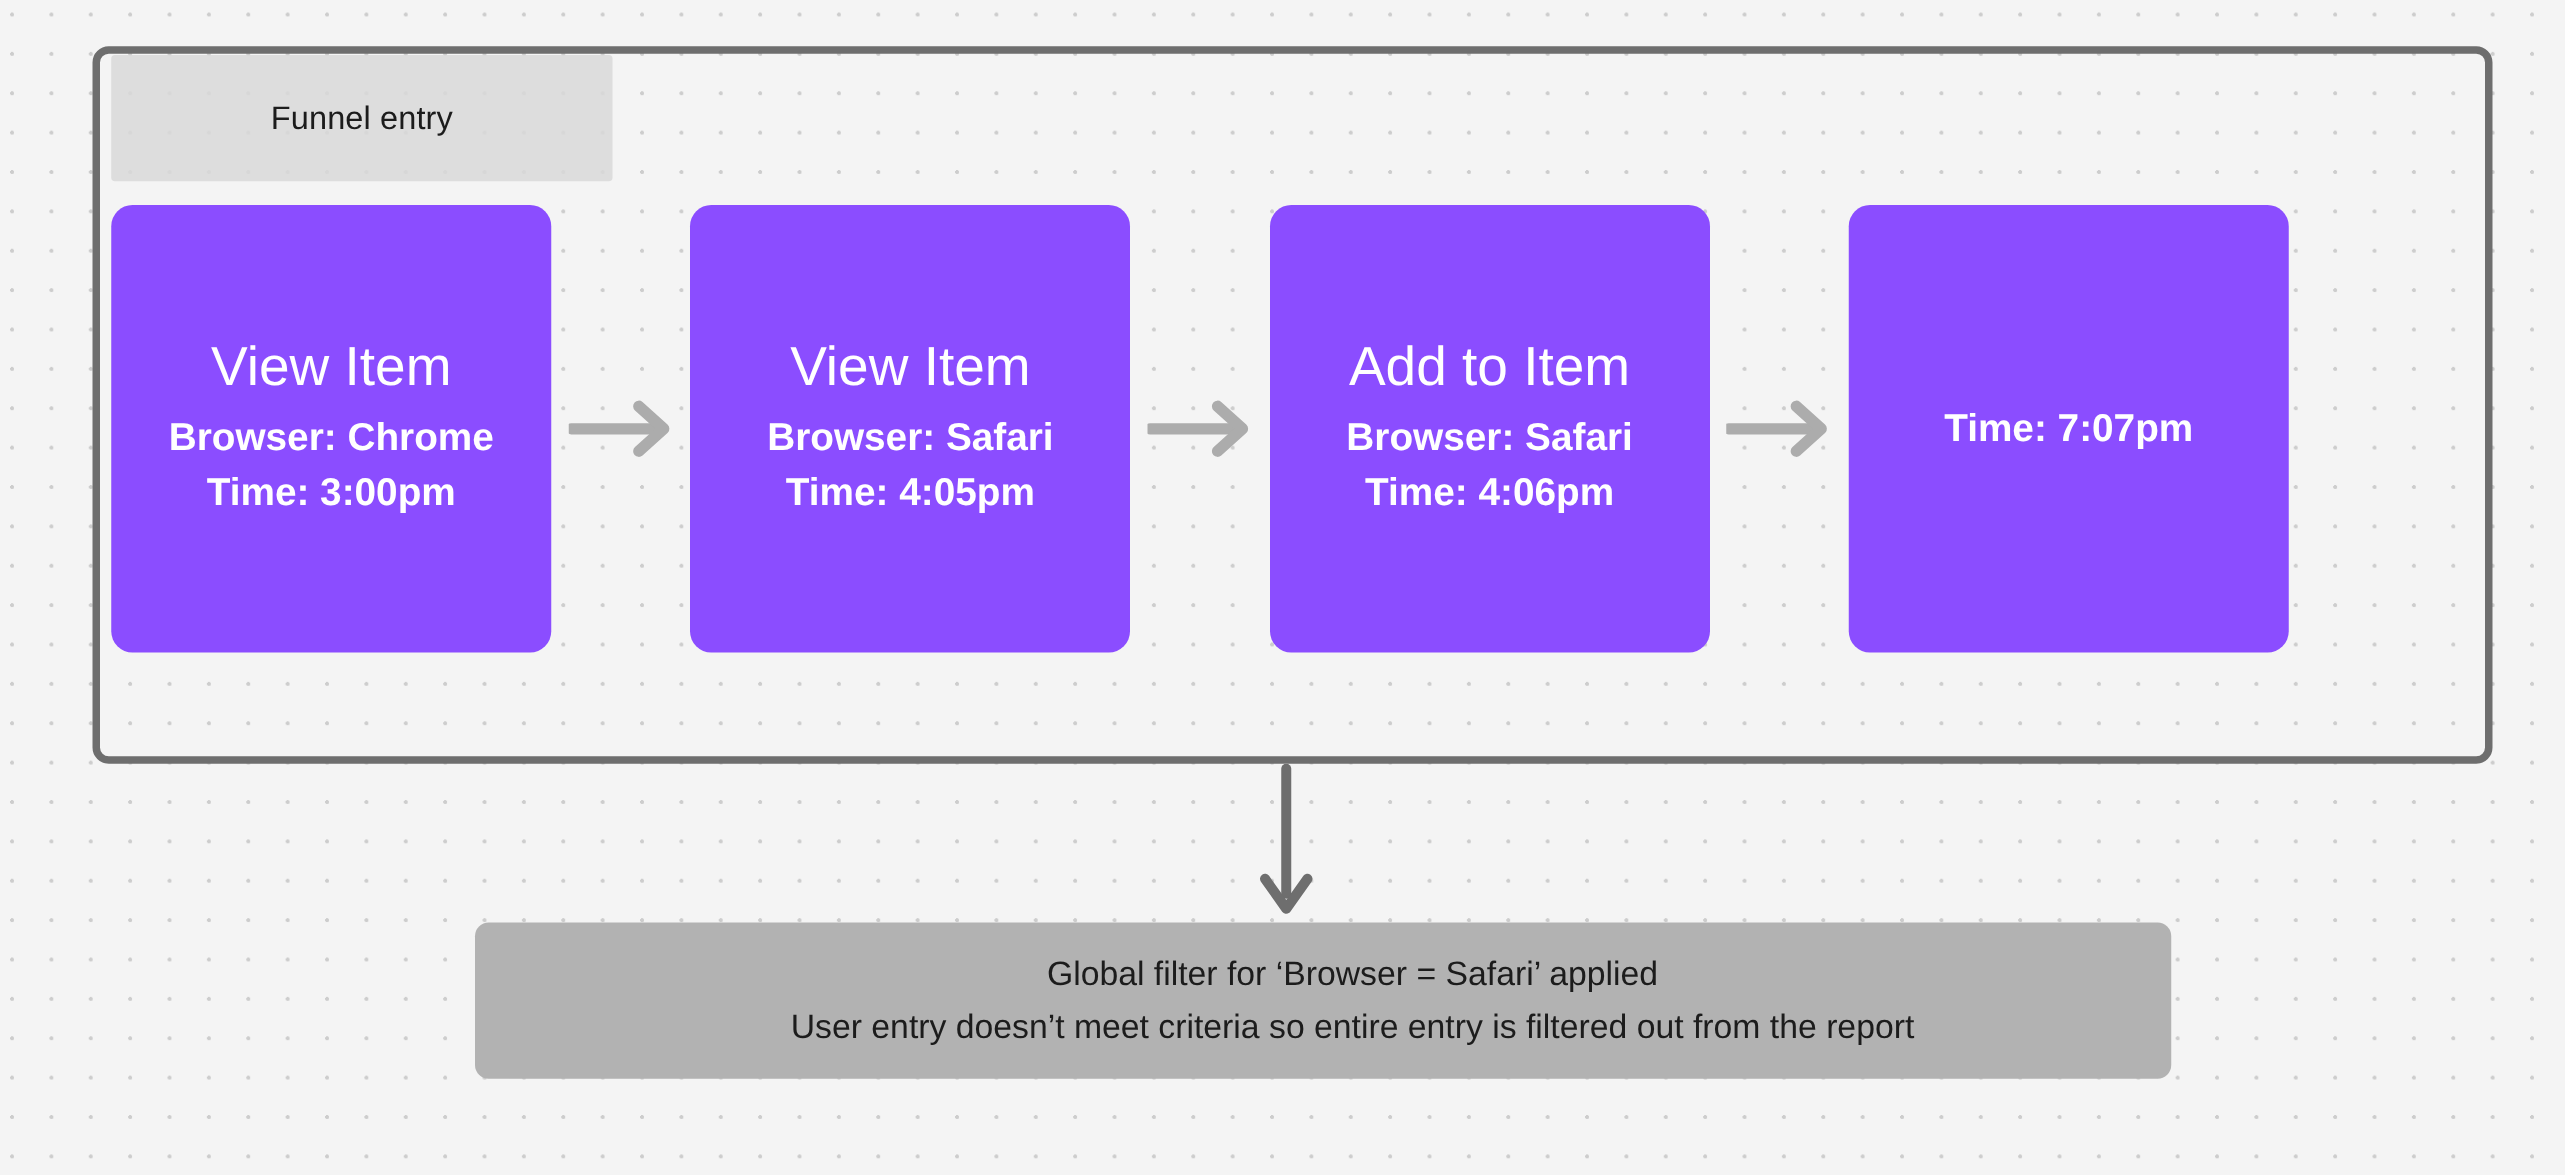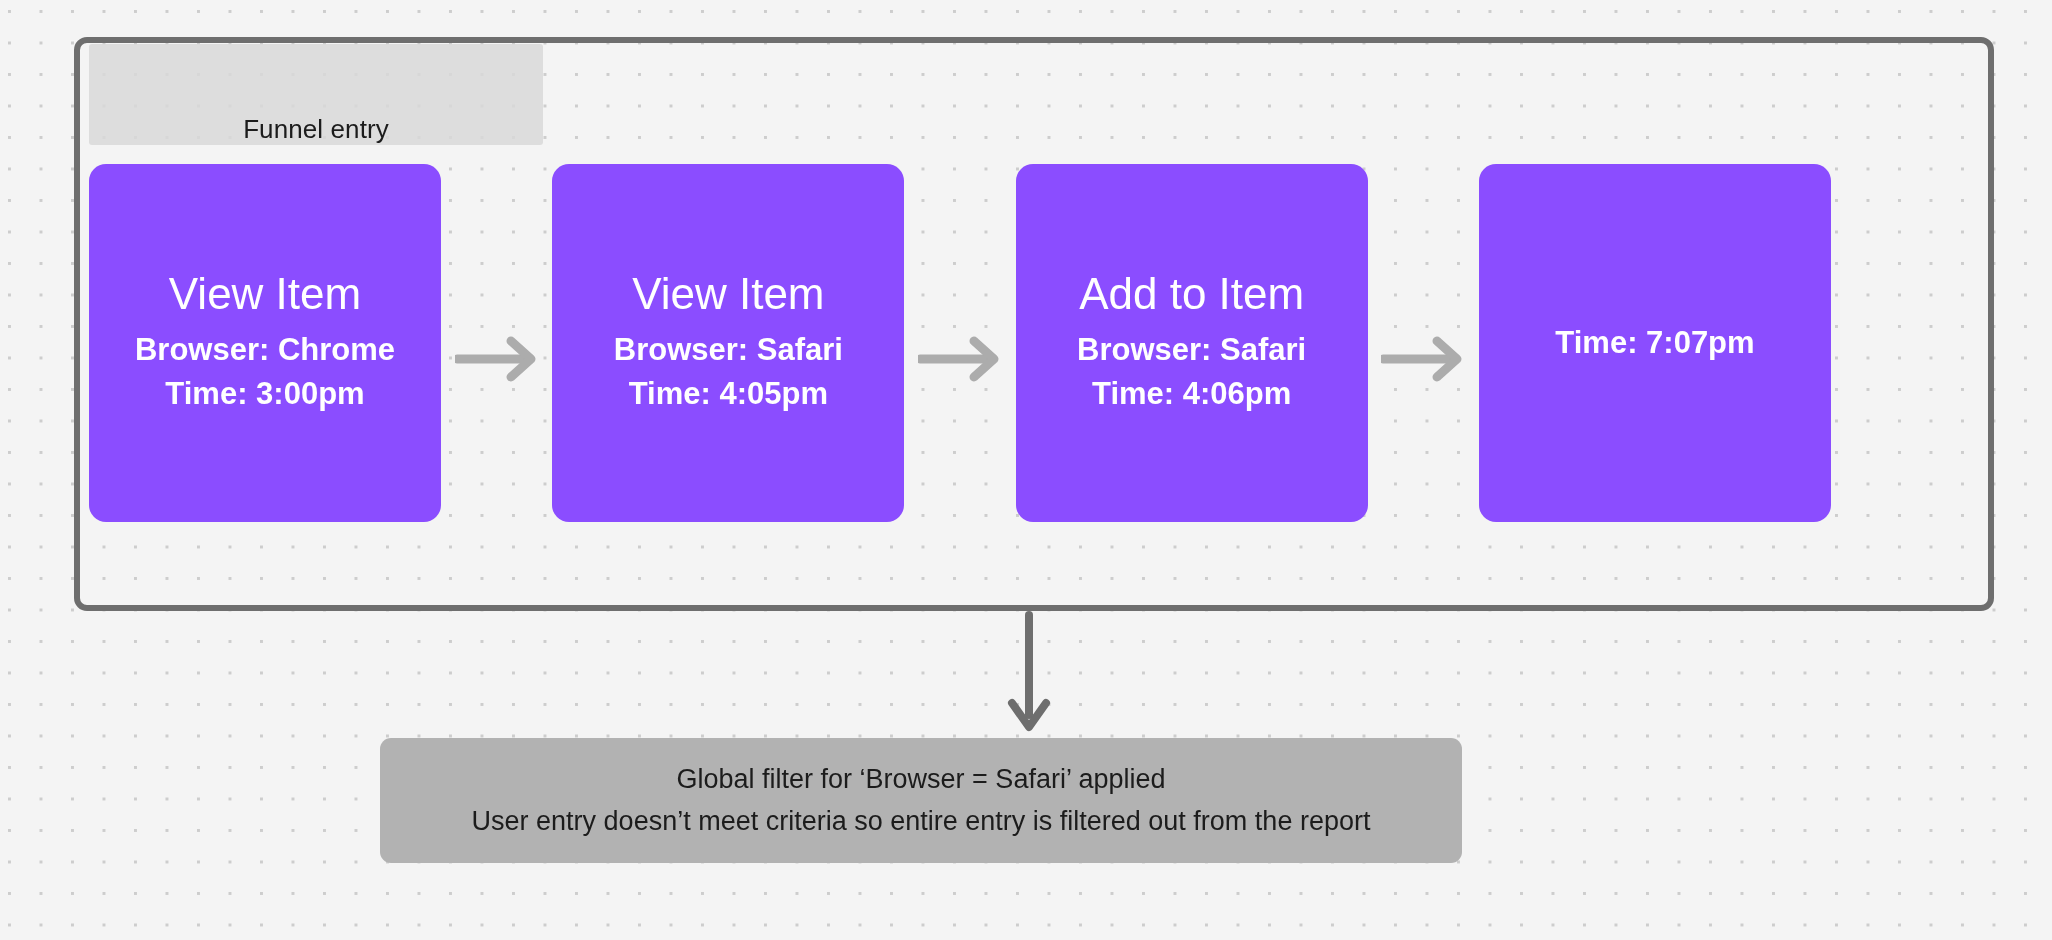--- a/index.html
+++ b/index.html
@@ -30,43 +30,43 @@
     border: 6px solid #6e6e6e;
     border-radius: 13px;
     background: transparent;
   }
 
   
   .funnel-entry-chip {
     position: absolute;
     left: 89px;
     top: 44px;
-    width: 454px;
+    width: 401px;
     height: 101px;
     background: rgba(216, 216, 216, 0.86);
     border-radius: 3px;
     display: flex;
-    align-items: flex-end;
+    align-items: center;
     justify-content: center;
   }
   .funnel-entry-chip-label {
     font-size: 26px;
     color: #1c1c1c;
     letter-spacing: 0.1px;
   }
 
   
   .steps-row {
     position: absolute;
     left: 89px;
     top: 164px;
     width: 1742px;
     height: 358px;
     display: flex;
-    align-items: flex-start;
+    align-items: flex-end;
   }
 
   .step-card {
     width: 352px;
     height: 358px;
     flex: 0 0 352px;
     background: #8b4dff;
     border-radius: 17px;
     display: flex;
     flex-direction: column;
@@ -112,28 +112,29 @@
     width: 46px;
     height: 122px;
   }
   .down-arrow svg { display: block; }
 
   
   .filter-banner {
     position: absolute;
     left: 380px;
     top: 738px;
-    width: 1082px;
+    width: 1310px;
     height: 125px;
     background: #b2b2b2;
     border-radius: 11px;
     display: flex;
     flex-direction: column;
     align-items: center;
     justify-content: center;
+    padding-left: 47px;
   }
   .filter-banner-line {
     font-size: 27px;
     color: #1c1c1c;
     line-height: 1.55;
     text-align: center;
     white-space: nowrap;
   }
 </style>
 </head>

